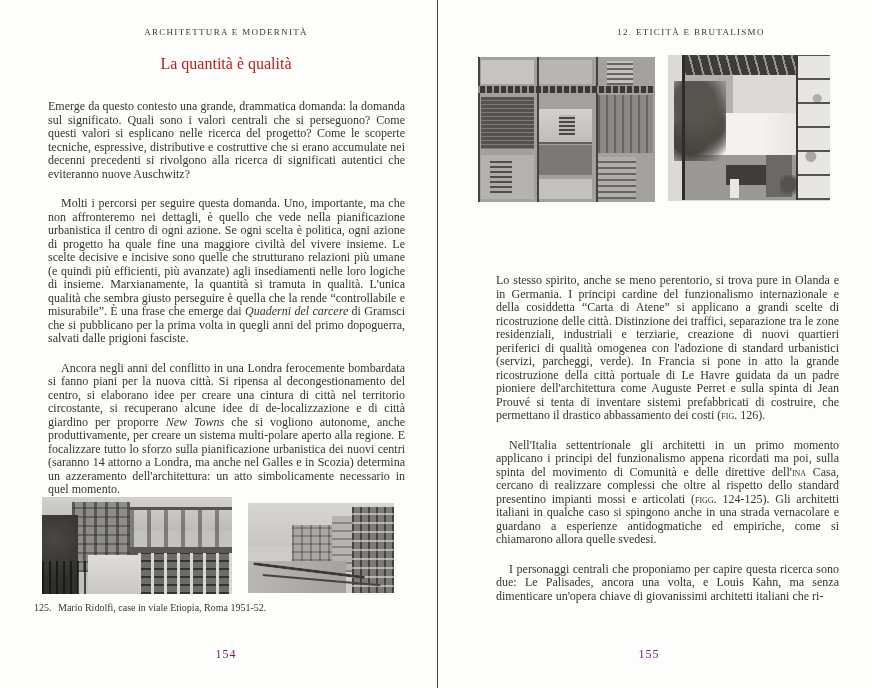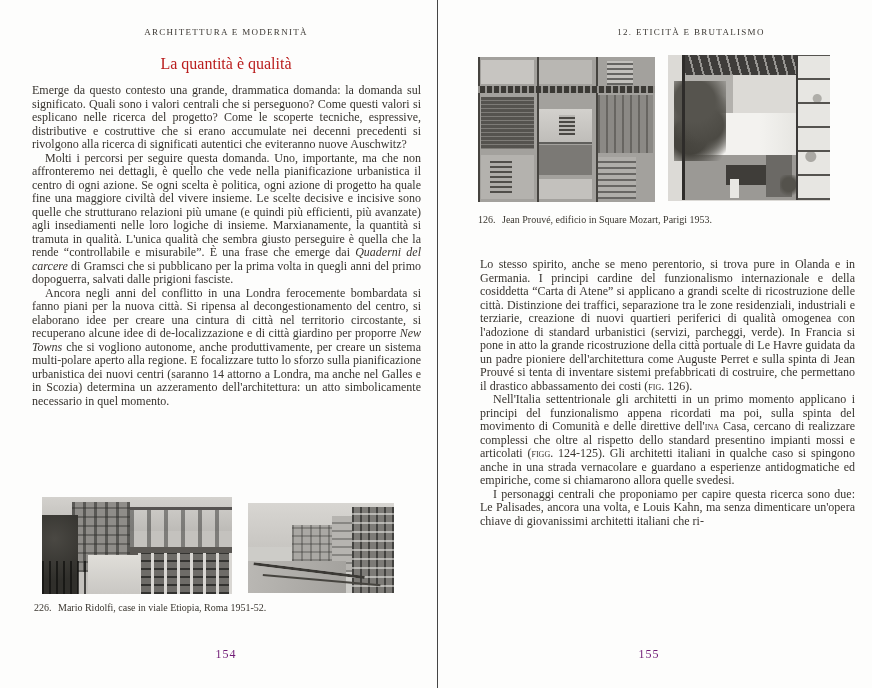--- a/index.html
+++ b/index.html
@@ -2,21 +2,21 @@
 <html lang="it"><head>
 <meta charset="utf-8">
 <style>
   html,body{margin:0;padding:0;}
   body{background:#ffffff;font-family:"Liberation Serif", serif;color:#37332e;}
   .spread{position:relative;width:872px;height:688px;background:#fdfdfc;overflow:hidden;}
   .abs{position:absolute;}
   .running-header{font-size:9px;letter-spacing:1.3px;text-align:center;color:#3c3833;white-space:nowrap;}
   .chapter-title{font-size:16px;font-weight:normal;text-align:center;margin:0;color:#b91c1c;}
   .body-text{font-size:12px;line-height:13.5px;text-align:justify;hyphens:auto;-webkit-hyphens:auto;}
-  .para{margin:0;text-align:justify;}
+  .para{margin:16px;text-align:justify;}
   .ind{text-indent:13px;}
   .italic{font-style:italic;}
   .smallcaps{font-variant:small-caps;}
   .captions{font-size:10px;line-height:12px;color:#3a362f;}
   .cap-line{white-space:nowrap;}
   .cap-num{display:inline-block;width:24px;}
   .folio{font-size:12px;letter-spacing:1px;text-align:center;color:#701a75;}
   .divider{position:absolute;left:437px;top:0;width:1px;height:688px;background:#454545;}
   .photo{position:absolute;overflow:hidden;}
   .photo div{position:absolute;}
@@ -118,21 +118,21 @@
       <div class="t125-row"></div>
       <div class="t125-mid"></div>
       <div class="t125-tower"></div>
       <div class="t125-road"></div>
       <div class="t125-rail1"></div>
       <div class="t125-rail2"></div>
     </div>
 
     <div class="abs captions" style="left:34px;top:602px;width:395px;">
       <div class="cap-line">
-        <span class="cap-num">226.</span><span>Mario Ridolfi, case in viale Etiopia, Roma 1951-52.</span>
+        <span class="cap-num">125.</span><span>Mario Ridolfi, case in viale Etiopia, Roma 1951-52.</span>
       </div>
     </div>
 
     <div class="abs folio" style="left:32px;top:647px;width:388px;">154</div>
   </div>
 
   <div class="divider"></div>
 
   <div>
     <div class="abs running-header" style="left:504px;top:27px;width:374px;">12. ETICITÀ E BRUTALISMO</div>
@@ -161,23 +161,20 @@
       <div class="t127-couch"></div>
       <div class="t127-cab"></div>
       <div class="t127-fig"></div>
       <div class="t127-plant"></div>
       <div class="t127-win"></div>
       <div class="t127-tree"></div>
       <div class="t127-colL"></div>
     </div>
 
     <div class="abs captions" style="left:478px;top:214px;width:380px;">
-      <div class="cap-line">
-        <span class="cap-num">126.</span><span>Jean Prouvé, edificio in Square Mozart, Parigi 1953.</span>
-      </div>
     </div>
 
     <div class="abs body-text" style="left:480px;top:258px;width:375px;">
         <p class="para"><span>Lo stesso spirito, anche se meno perentorio, si trova pure in Olanda e in Germania. I principi cardine del funzionalismo internazionale e della cosiddetta “Carta di Atene” si applicano a grandi scelte di ricostruzione delle città. Distinzione dei traffici, separazione tra le zone residenziali, industriali e terziarie, creazione di nuovi quartieri periferici di qualità omogenea con l'adozione di standard urbanistici (servizi, parcheggi, verde). In Francia si pone in atto la grande ricostruzione della città portuale di Le Havre guidata da un padre pioniere dell'architettura come Auguste Perret e sulla spinta di Jean Prouvé si tenta di inventare sistemi prefabbricati di costruire, che permettano il drastico abbassamento dei costi (</span><span class="smallcaps">fig.</span><span> 126).</span></p>
         <p class="para ind"><span>Nell'Italia settentrionale gli architetti in un primo momento applicano i principi del funzionalismo appena ricordati ma poi, sulla spinta del movimento di Comunità e delle direttive dell'</span><span class="smallcaps">ina</span><span> Casa, cercano di realizzare complessi che oltre al rispetto dello standard presentino impianti mossi e articolati (</span><span class="smallcaps">figg.</span><span> 124-125). Gli architetti italiani in qualche caso si spingono anche in una strada vernacolare e guardano a esperienze antidogmatiche ed empiriche, come si chiamarono allora quelle svedesi.</span></p>
         <p class="para ind"><span>I personaggi centrali che proponiamo per capire questa ricerca sono due: Le Palisades, ancora una volta, e Louis Kahn, ma senza dimenticare un'opera chiave di giovanissimi architetti italiani che ri-</span></p>
       </div>
 
     <div class="abs folio" style="left:462px;top:647px;width:374px;">155</div>
   </div>

